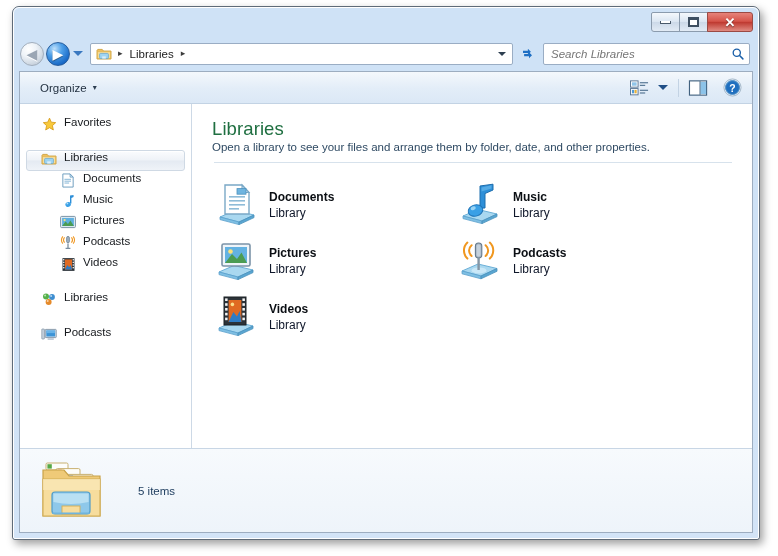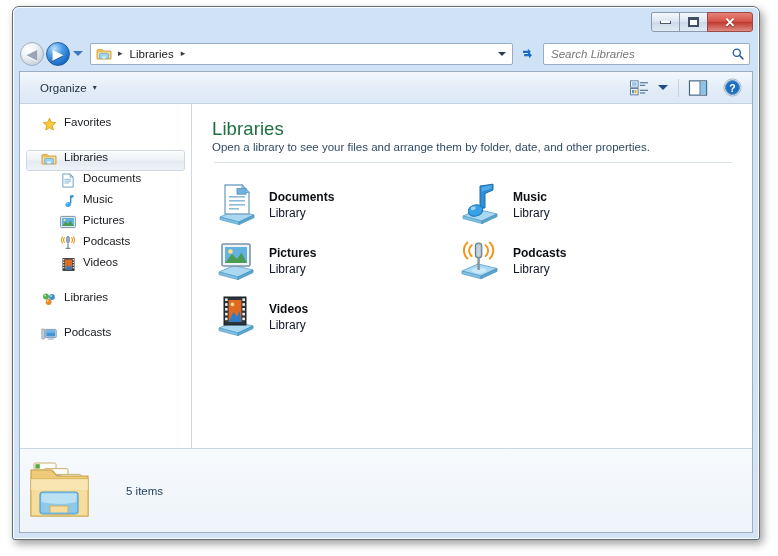--- a/index.html
+++ b/index.html
@@ -180,21 +180,21 @@
   .tileicon { width: 48px; height: 48px; flex: 0 0 auto; position: relative; }
   .tiletext { display: flex; flex-direction: column; justify-content: center; gap: 2px; }
   .tilename { font-size: 12px; color: #0b0f14; font-weight: bold; }
   .tilesub { font-size: 12px; color: #0f172a; }
 
   
   #statusbar {
     height: 84px; flex: 0 0 auto;
     background: linear-gradient(180deg,#f7fafd 0%, #eef4fa 100%);
     border-top: 1px solid #c8d6e5;
-    display: flex; align-items: center; padding: 0 0 0 0;
+    display: flex; align-items: center; padding: 0 0 0 12px;
   }
   #statusicon { width: 84px; height: 72px; flex: 0 0 auto; display:flex; align-items:center; justify-content:center; }
   #statustext { font-size: 11.5px; color: #1b3a5c; margin-left: 22px; }
 
   svg { display: block; overflow: visible; }
 </style>
 </head>
 <body>
 
 <div id="window">

